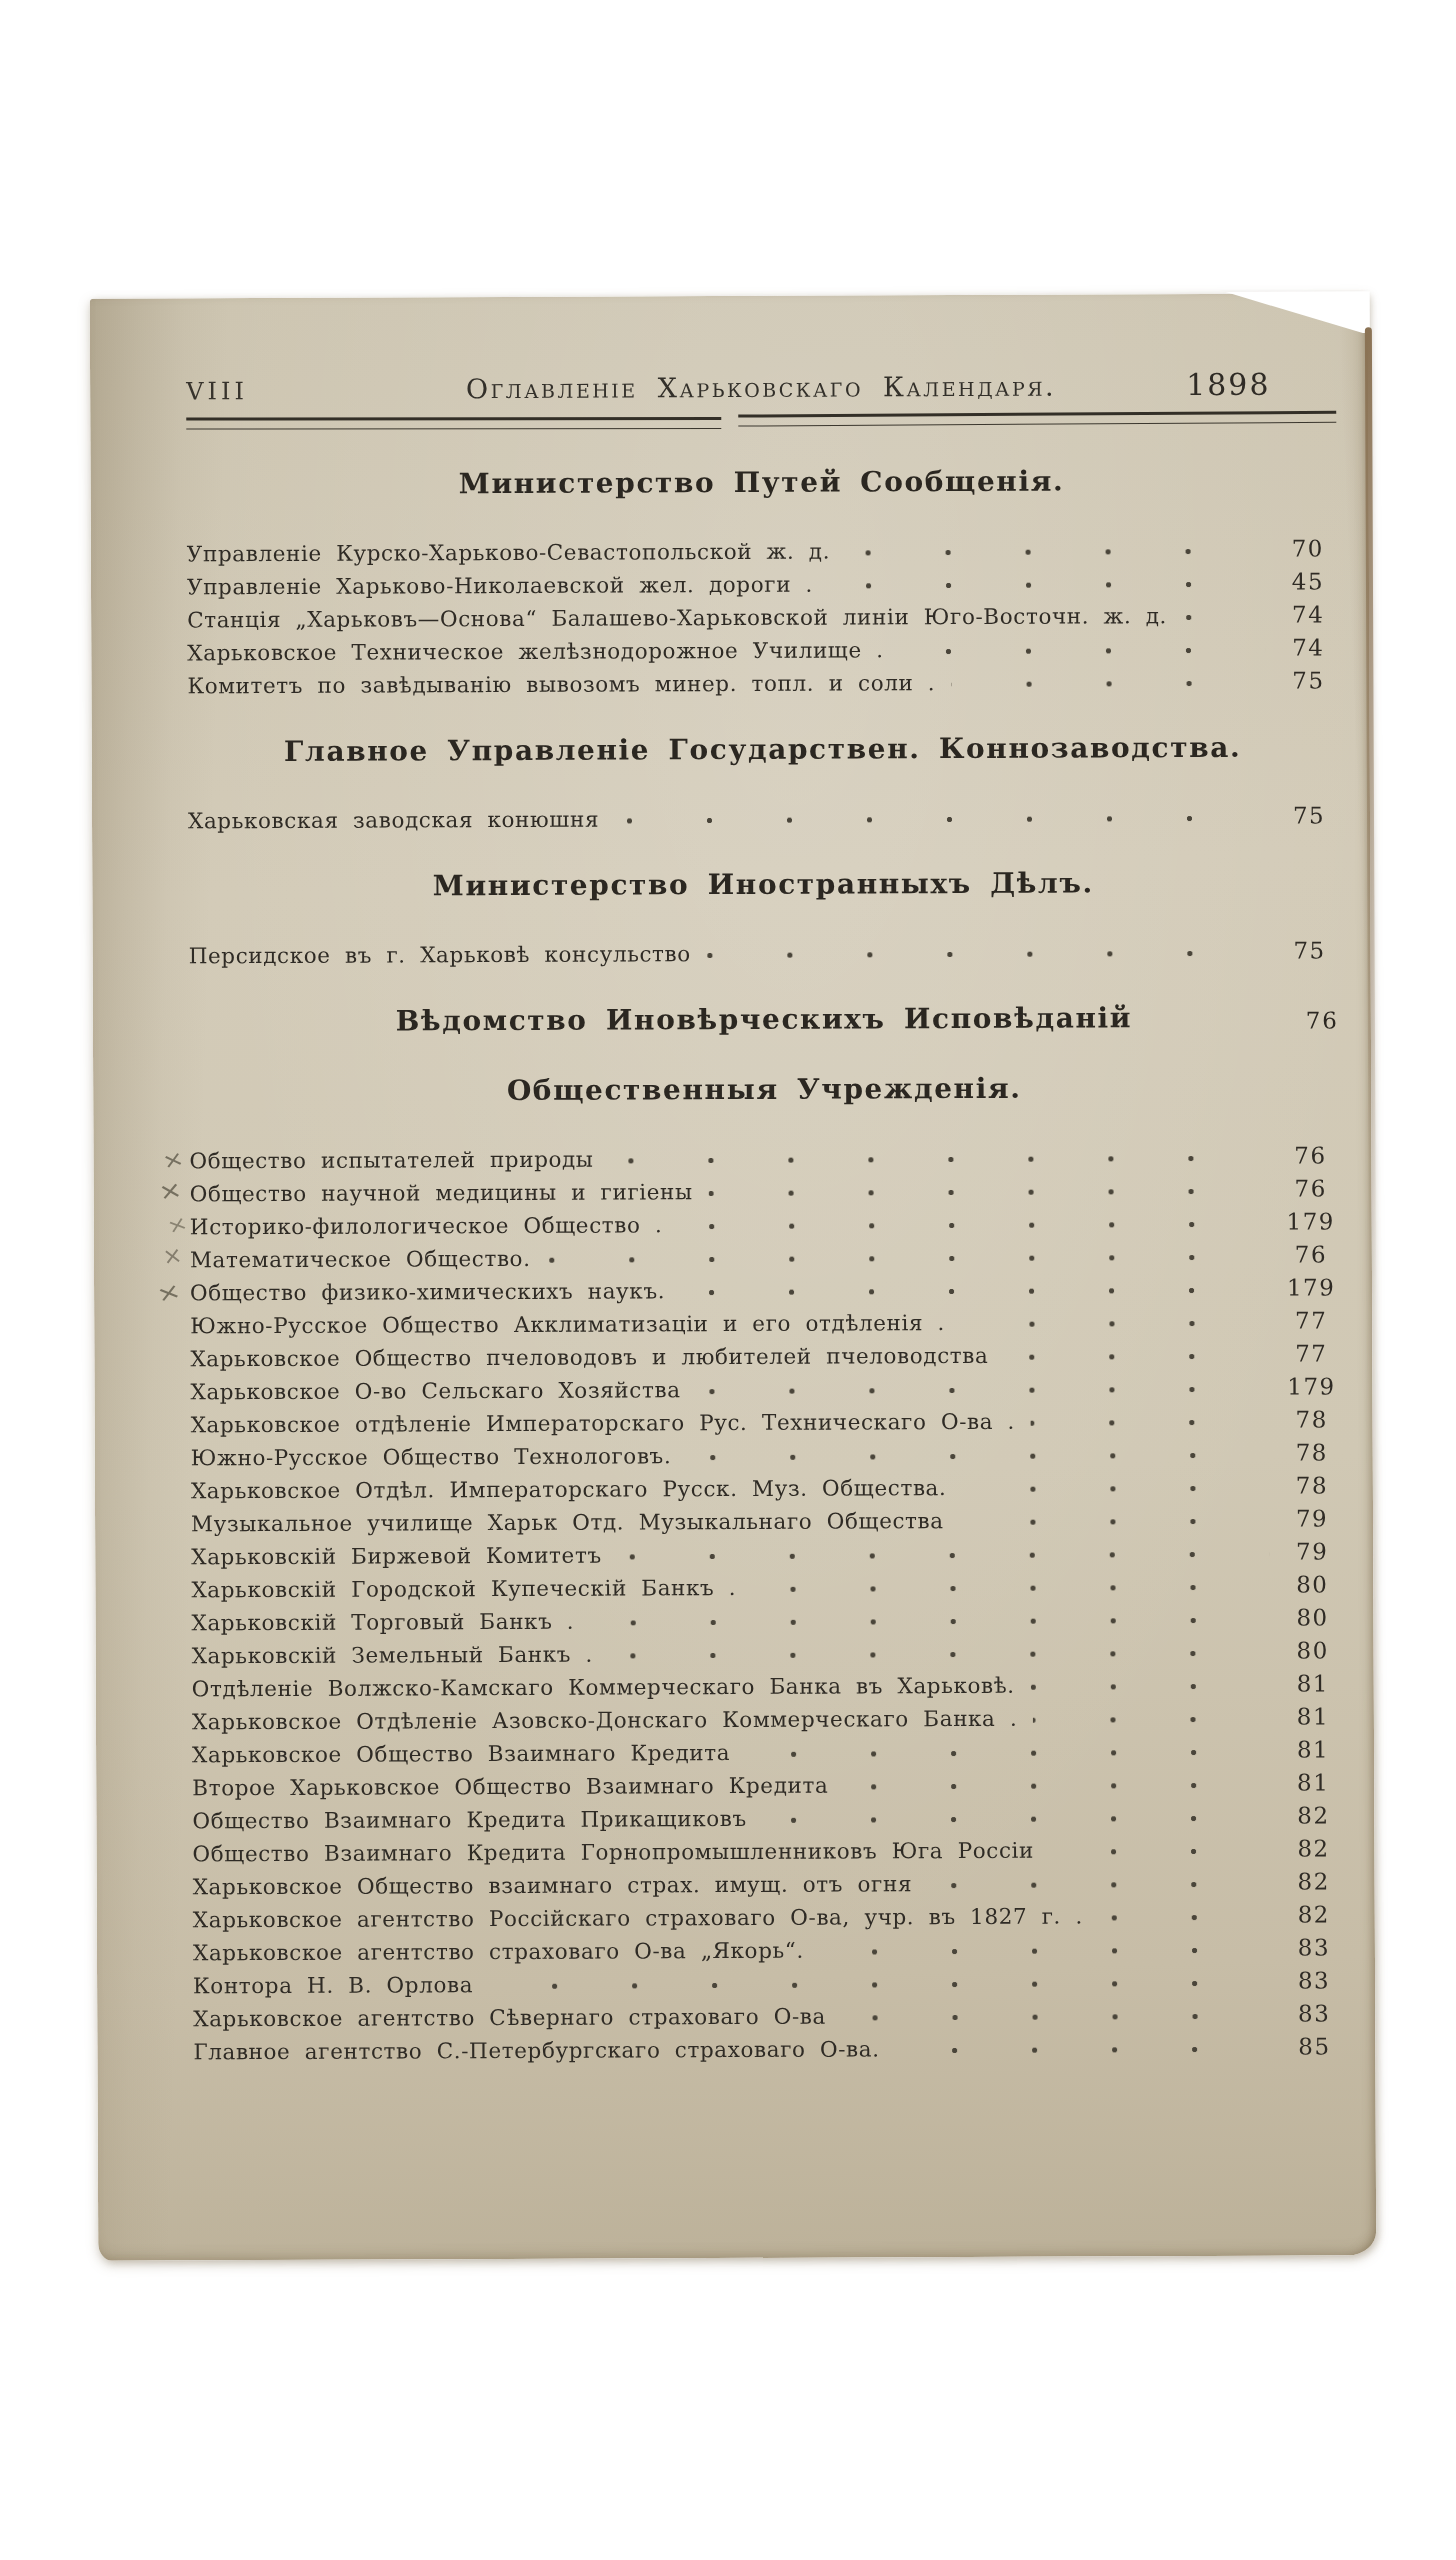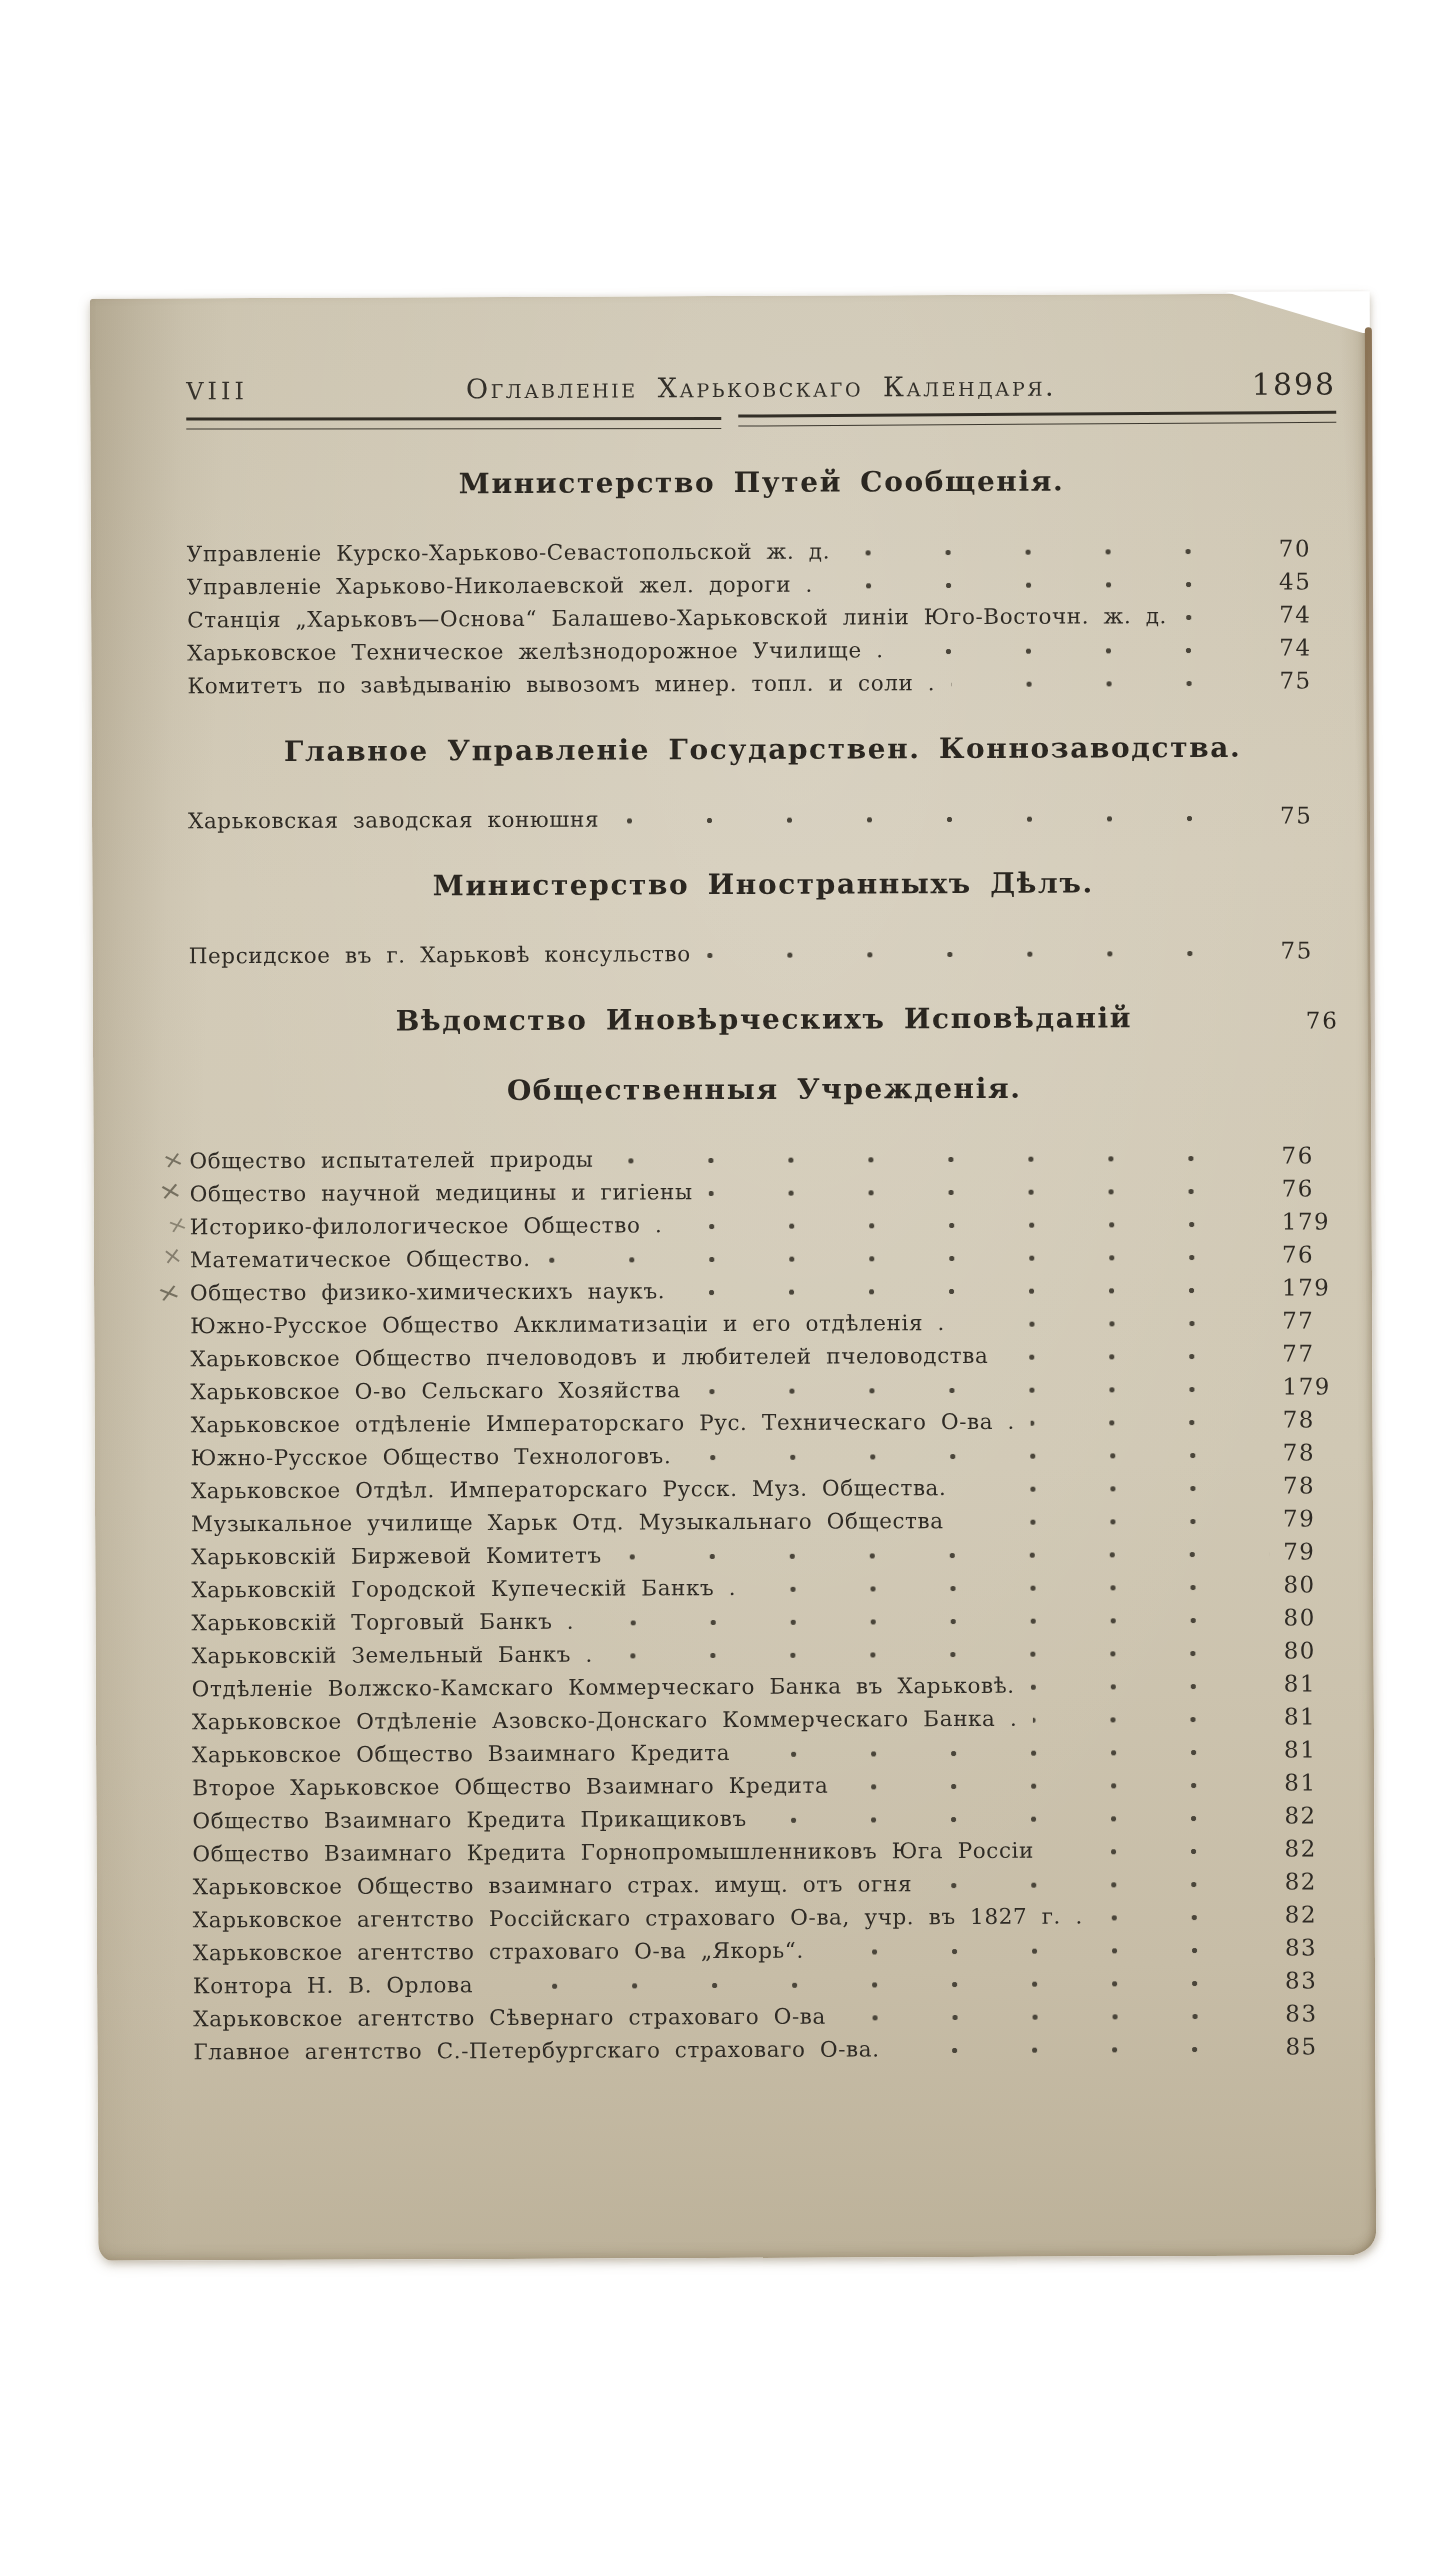--- a/index.html
+++ b/index.html
@@ -42,21 +42,21 @@
     position:absolute; left:96px; right:32px; top:74px; bottom:40px;
     color:#2e2a24;
   }
 
   .page-head { display:flex; align-items:baseline; line-height:34px; }
   .folio { width:150px; font-size:24px; letter-spacing:4px; color:#37332c; }
   .head-title {
     flex:1; text-align:center; font-variant:small-caps;
     font-size:27px; letter-spacing:2.5px; word-spacing:9px; color:#33302a;
   }
-  .year { width:150px; text-align:right; font-size:30px; letter-spacing:2px; color:#2f2b25; }
+  .year { width:150px; text-align:left; font-size:30px; letter-spacing:2px; color:#2f2b25; }
 
   .rule { position:relative; height:11px; margin:8px 0 40px 0; }
   .rule i { position:absolute; display:block; height:8px;
             border-top:3.6px solid #332f27; border-bottom:1.7px solid #3b372e; }
   .rule .l { left:0;  width:46.5%; top:2px;  transform:rotate(0.18deg); }
   .rule .r { right:0; width:52.0%; top:0px;  transform:rotate(-0.12deg); }
 
   .toc-heading {
     position:relative; text-align:center; font-weight:bold;
     font-size:28px; line-height:36px; letter-spacing:1.6px; word-spacing:7px;
@@ -73,21 +73,21 @@
     white-space:nowrap; color:#2f2b25;
   }
   .entry .t { flex:0 0 auto; }
   .entry .lead {
     flex:1 1 auto; height:5px; align-self:baseline;
     margin:0 14px 0 16px; transform:translateY(-3px);
     background-image: radial-gradient(circle at 3.5px 2.5px, #4a453a 2.2px, rgba(74,69,58,0) 3px);
     background-repeat:repeat-x; background-size:80px 5px; background-position:right center;
     min-width:0;
   }
-  .entry .pg { flex:0 0 58px; text-align:left; font-size:23px; letter-spacing:1.5px; }
+  .entry .pg { flex:0 0 58px; text-align:center; font-size:23px; letter-spacing:1.5px; }
 
   .mark {
     position:absolute; font-size:23px; line-height:23px;
     color:rgba(108,102,87,0.9);
     font-family:"DejaVu Sans","Liberation Sans",sans-serif;
   }
   .mark.m0 { left:-26px; top:4px;  transform:rotate(-14deg) scale(1.1,0.9); }
   .mark.m1 { left:-29px; top:2px;  transform:rotate(-10deg) scale(1.2,1.0); }
   .mark.m2 { left:-22px; top:3px;  transform:rotate(-18deg) scale(1.05,0.85); color:rgba(108,102,87,0.7); }
   .mark.m3 { left:-27px; top:1px;  transform:rotate(-8deg)  scale(1.0,1.0);  color:rgba(108,102,87,0.75); }

